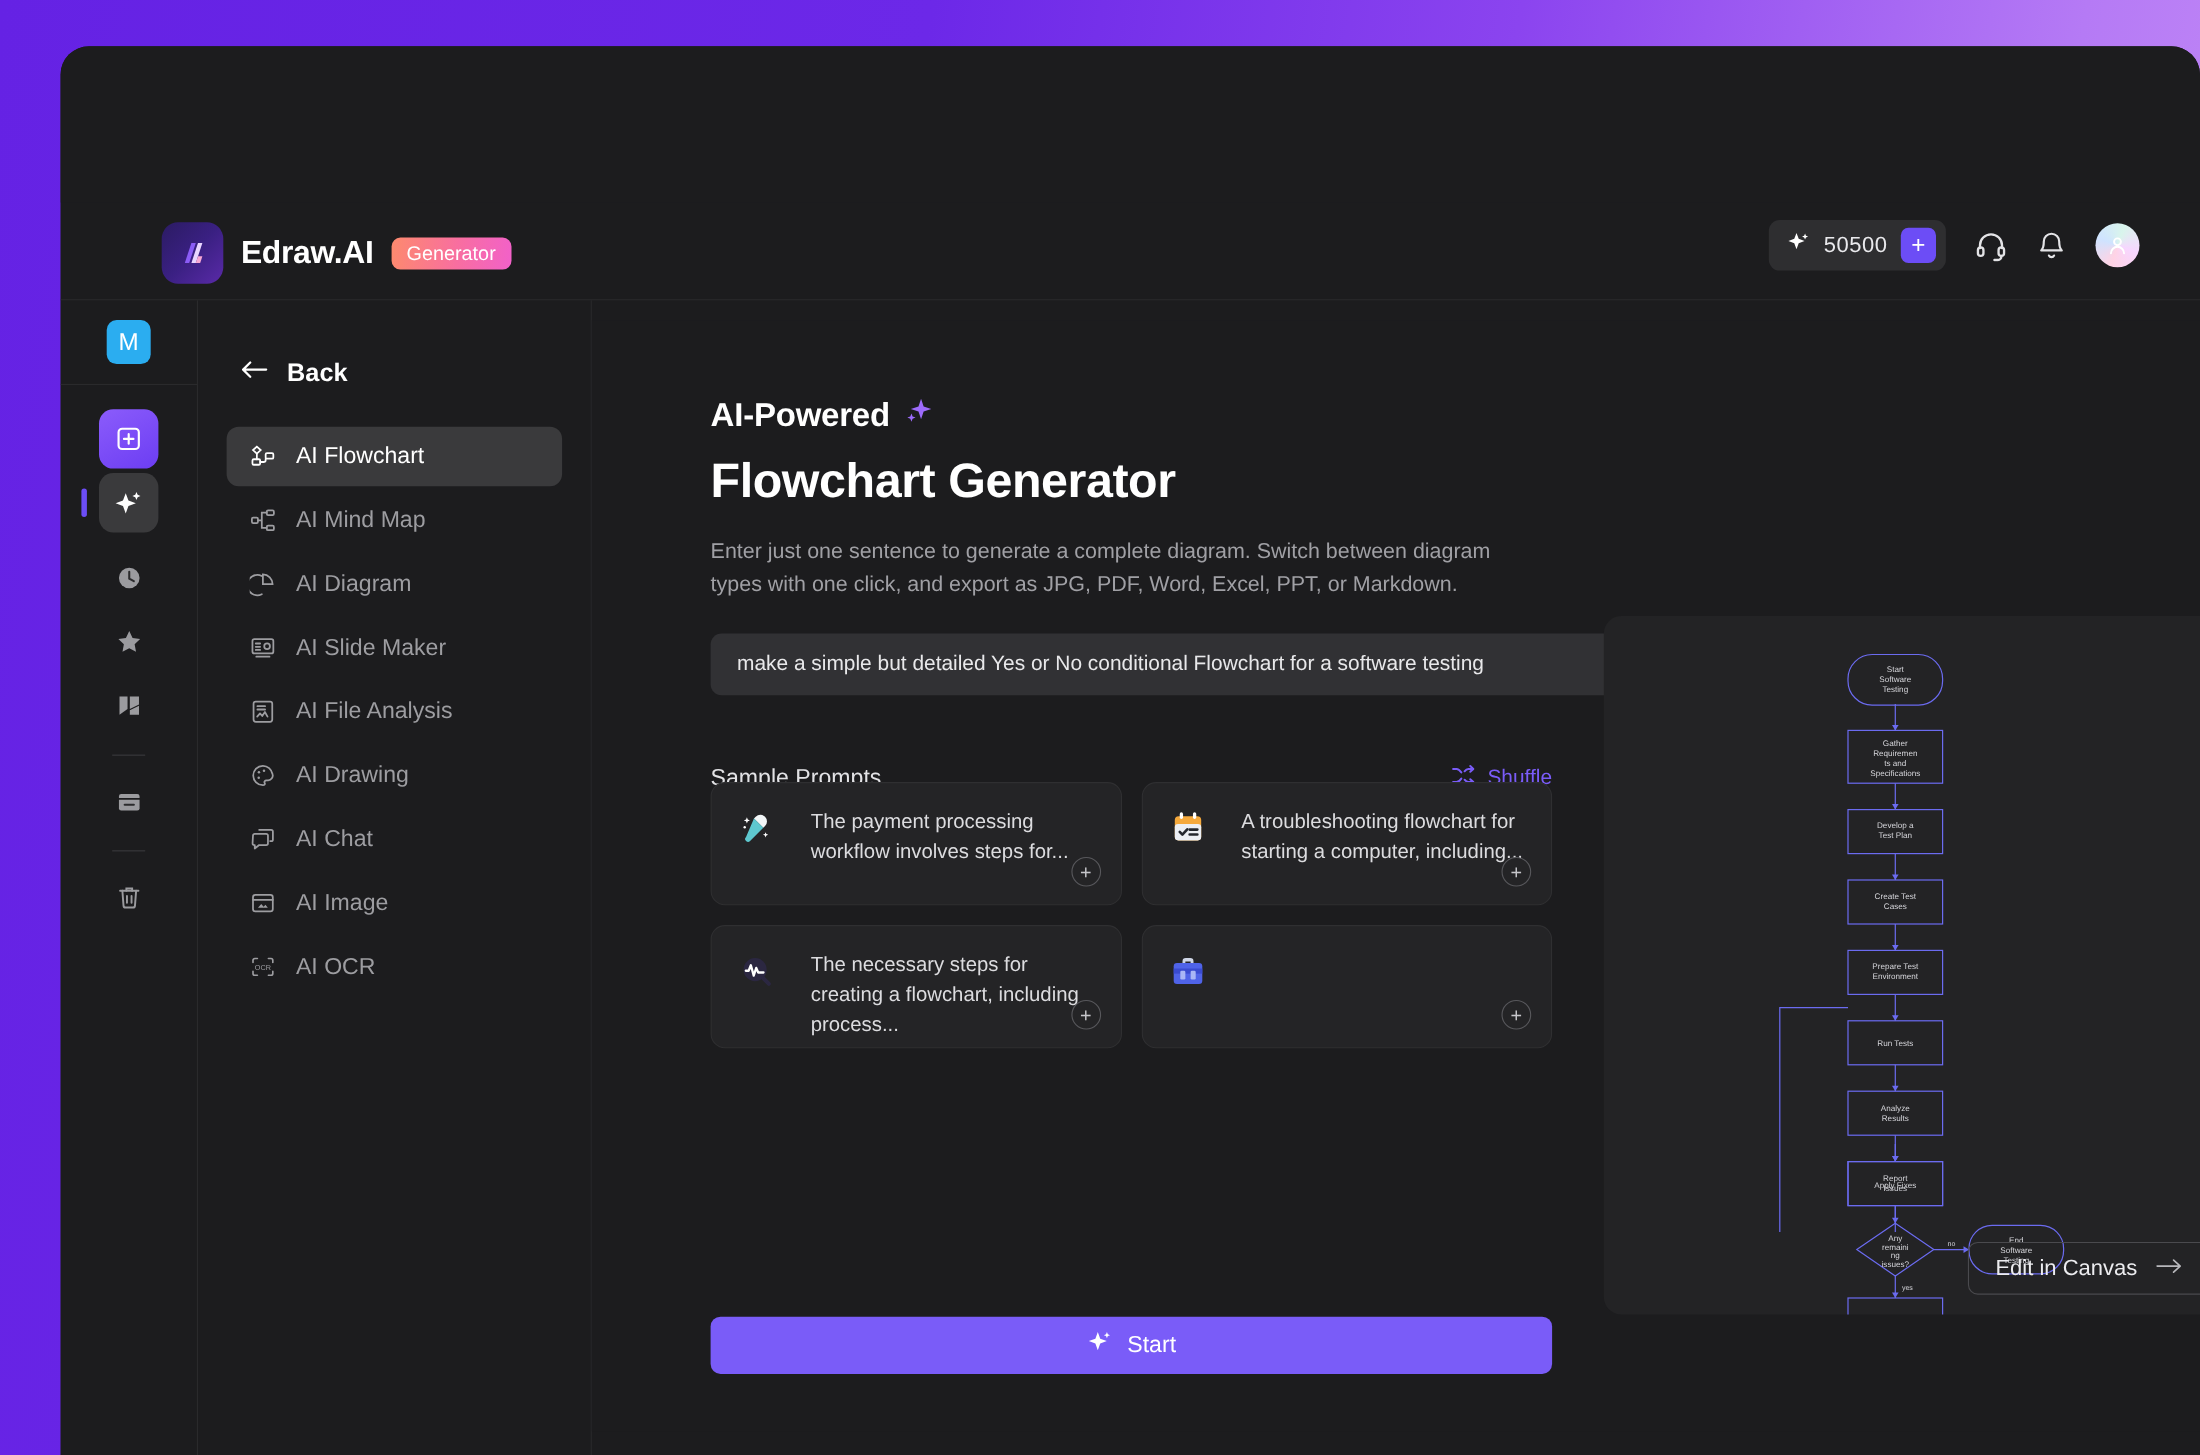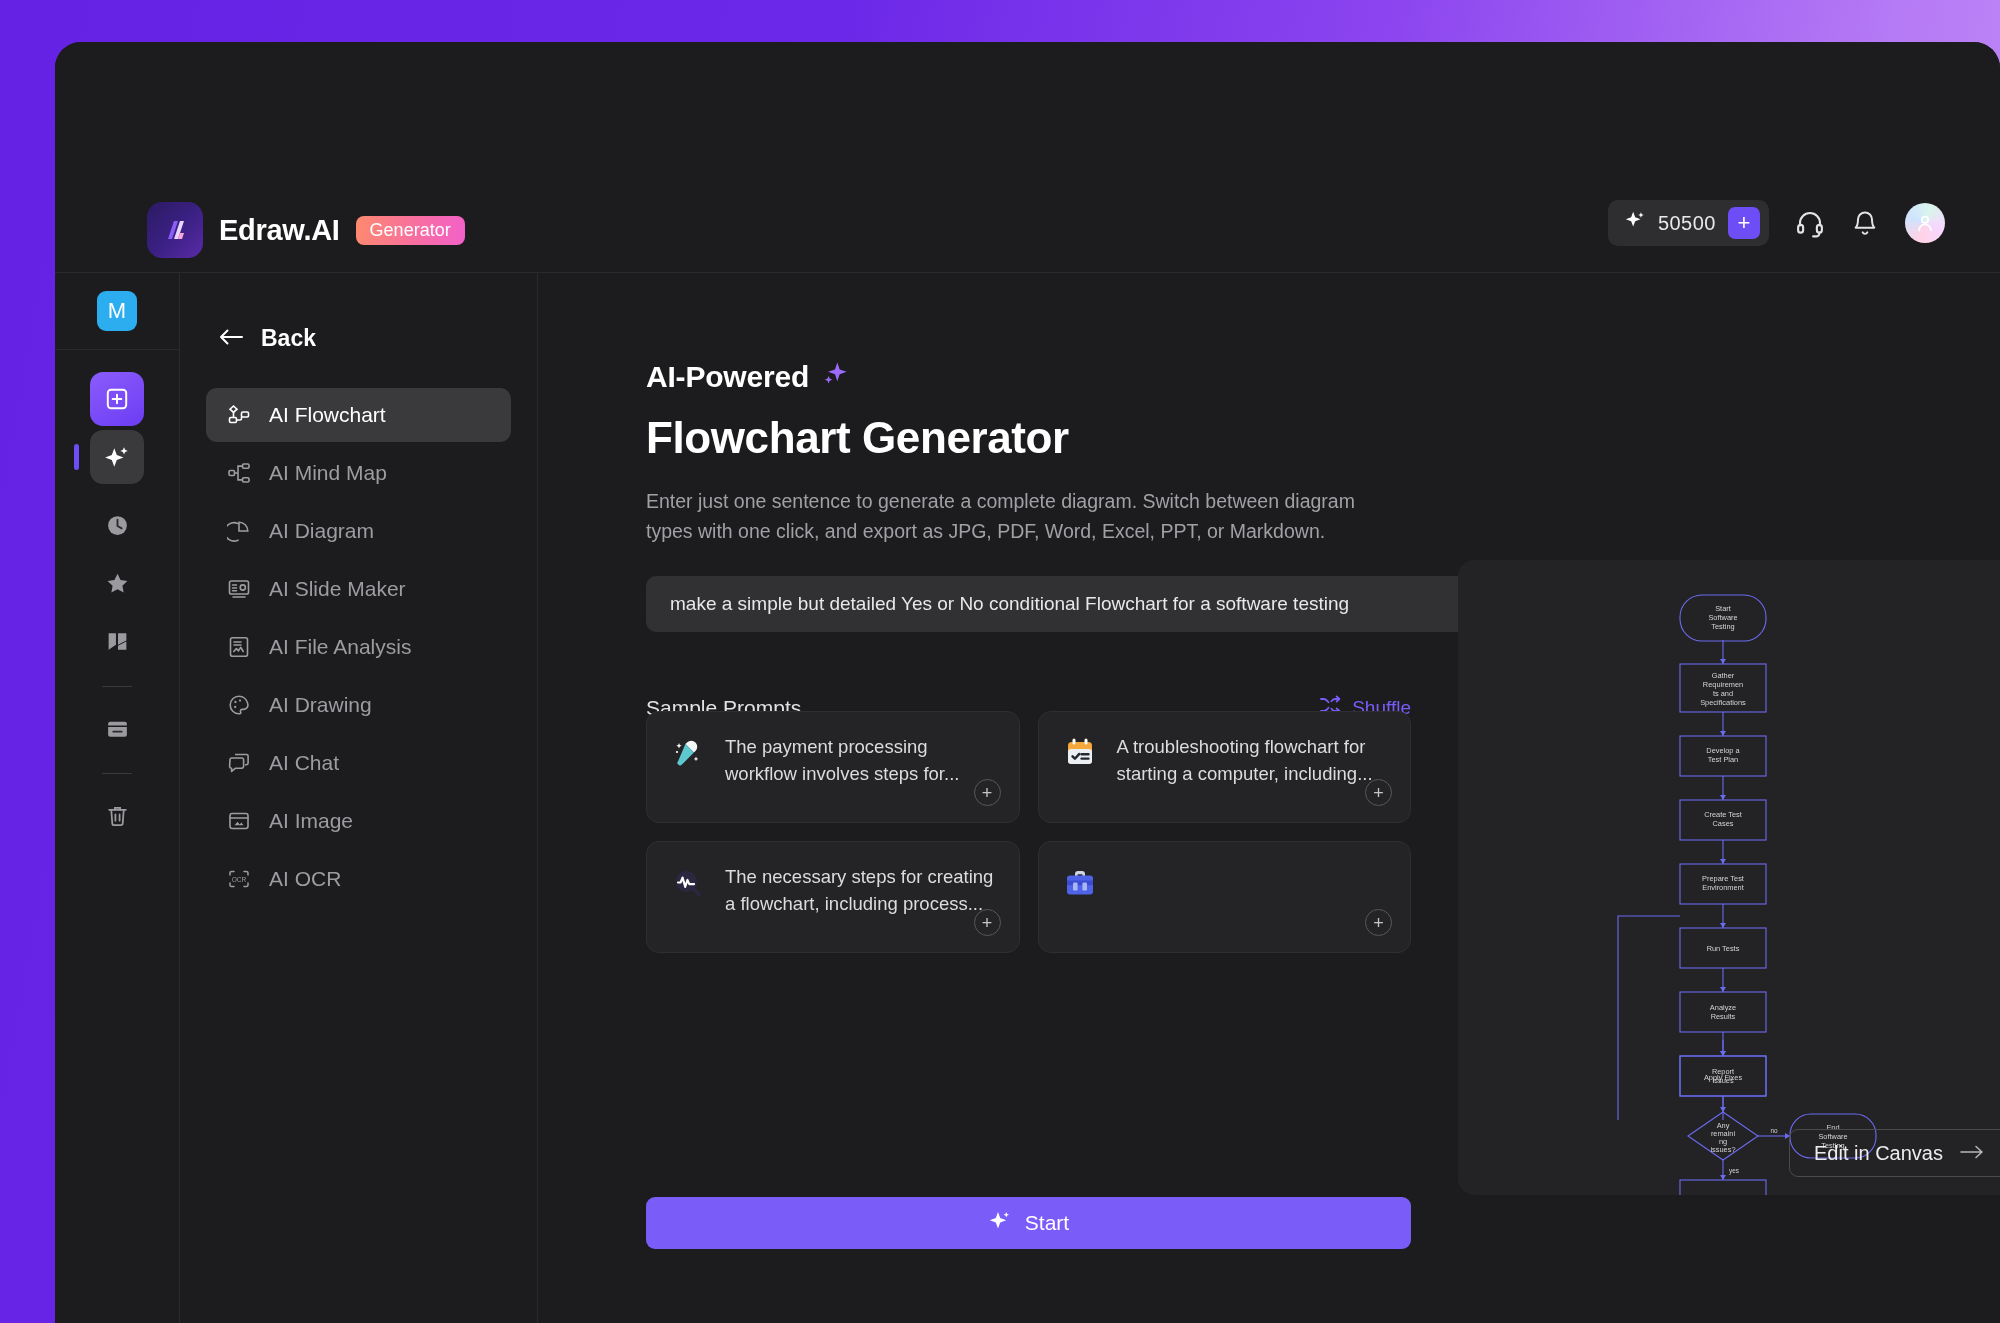--- a/index.html
+++ b/index.html
@@ -172,21 +172,21 @@
 
   .cards {
     position: absolute; left: 108px; top: 420px; width: 765px;
     display: grid; grid-template-columns: 1fr 1fr; gap: 18px;
   }
   .card {
     background: #242426; border: 1px solid #2f2f31;
     border-radius: 13px; height: 112px;
     padding: 22px 20px 0 22px; position: relative;
   }
-  .card-row { display: flex; gap: 18px; align-items: flex-start; }
+  .card-row { display: flex; gap: 30px; align-items: flex-start; }
   .card-ico { width: 38px; height: 38px; flex: none; display:flex; align-items:center; justify-content:center; }
   .card-text { font-size: 18.5px; line-height: 1.45; color: #dcdcdf; }
   .card-add {
     position: absolute; right: 18px; bottom: 16px;
     width: 27px; height: 27px; border-radius: 50%;
     border: 1px solid #58585c; color: #c6c6ca;
     display: flex; align-items: center; justify-content: center;
     font-size: 18px; line-height: 1;
   }
 

